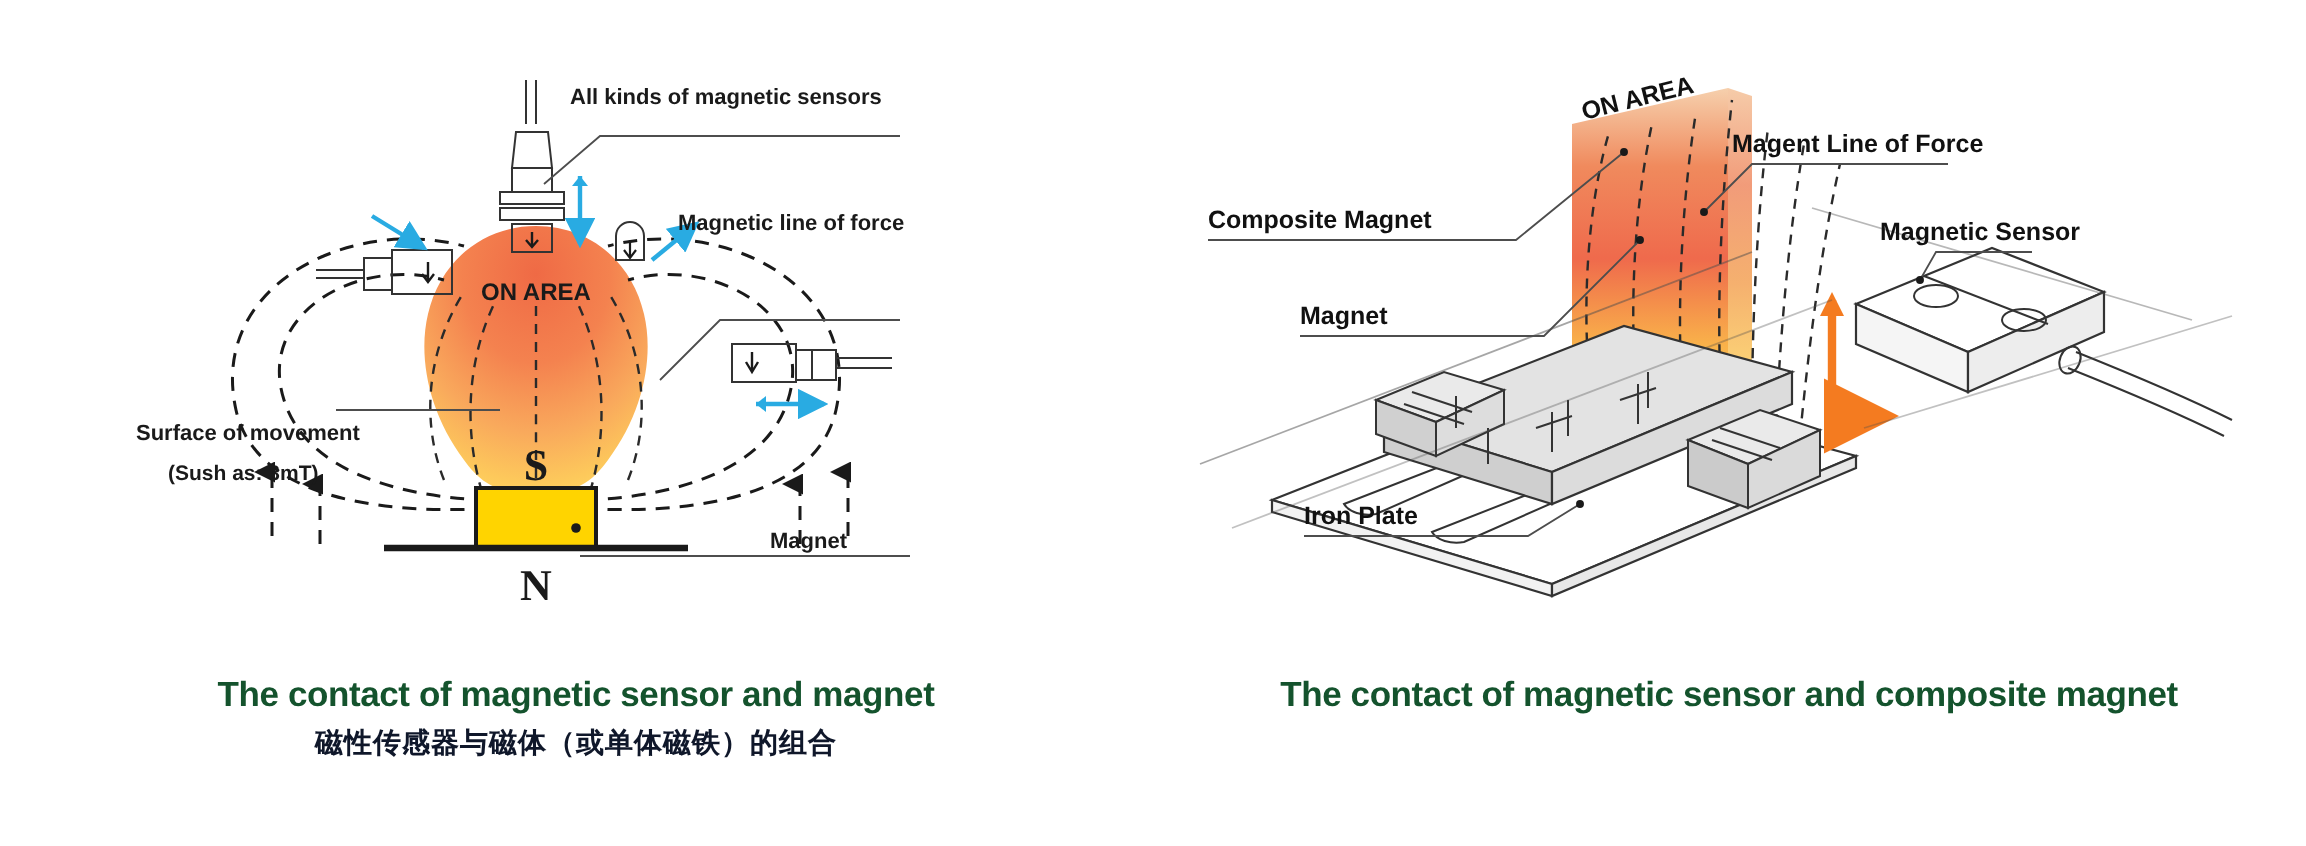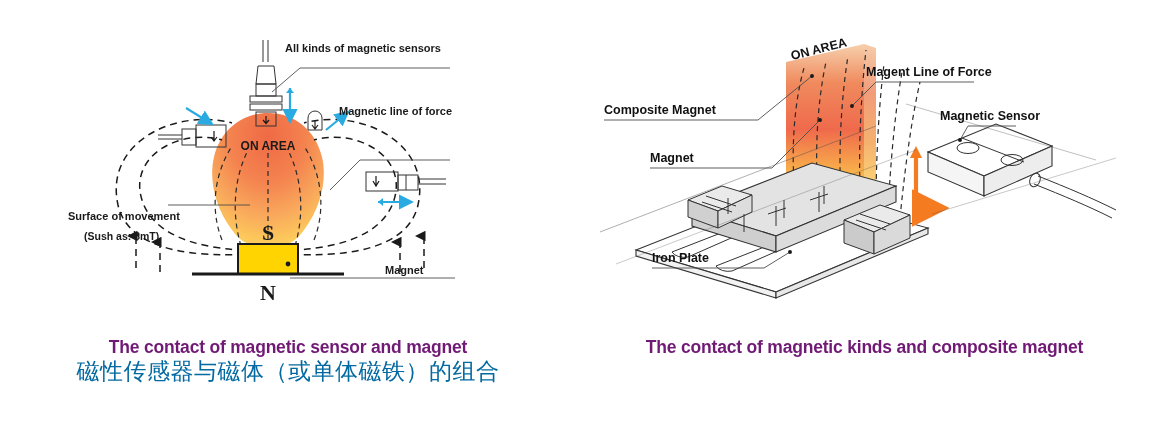--- a/index.html
+++ b/index.html
@@ -21,28 +21,28 @@
     position:absolute;left:0;width:100%;
     text-align:center;
   }
   #cap-left{top:336px;}
   #cap-right{top:336px;}
 
   .cap-en{
     font-size:17.5px;
     font-weight:bold;
     letter-spacing:-0.2px;
-    color:#701a75;
+    color:#14532d;
     line-height:22px;
     white-space:nowrap;
   }
   .cap-zh{
-    font-size:23px;
-    font-weight:normal;
-    color:#0369a1;
+    font-size:14px;
+    font-weight:bold;
+    color:#0f172a;
     line-height:26px;
     letter-spacing:0.5px;
     white-space:nowrap;
   }
   .lbl{
     font-size:11px;
     font-weight:bold;
     fill:#1a1a1a;
     font-family:"Liberation Sans", sans-serif;
   }
@@ -317,15 +317,15 @@
 
       <text class="lbl-r" x="28" y="114">Composite Magnet</text>
       <text class="lbl-r" x="74" y="162">Magnet</text>
       <text class="lbl-r" x="290" y="76">Magent Line of Force</text>
       <text class="lbl-r" x="364" y="120">Magnetic Sensor</text>
       <text class="lbl-r" x="76" y="262">Iron Plate</text>
     </svg>
   </div>
 
   <div class="caption" id="cap-right">
-    <div class="cap-en">The contact of magnetic kinds and composite magnet</div>
+    <div class="cap-en">The contact of magnetic sensor and composite magnet</div>
   </div>
 </div>
 
 </body></html>

